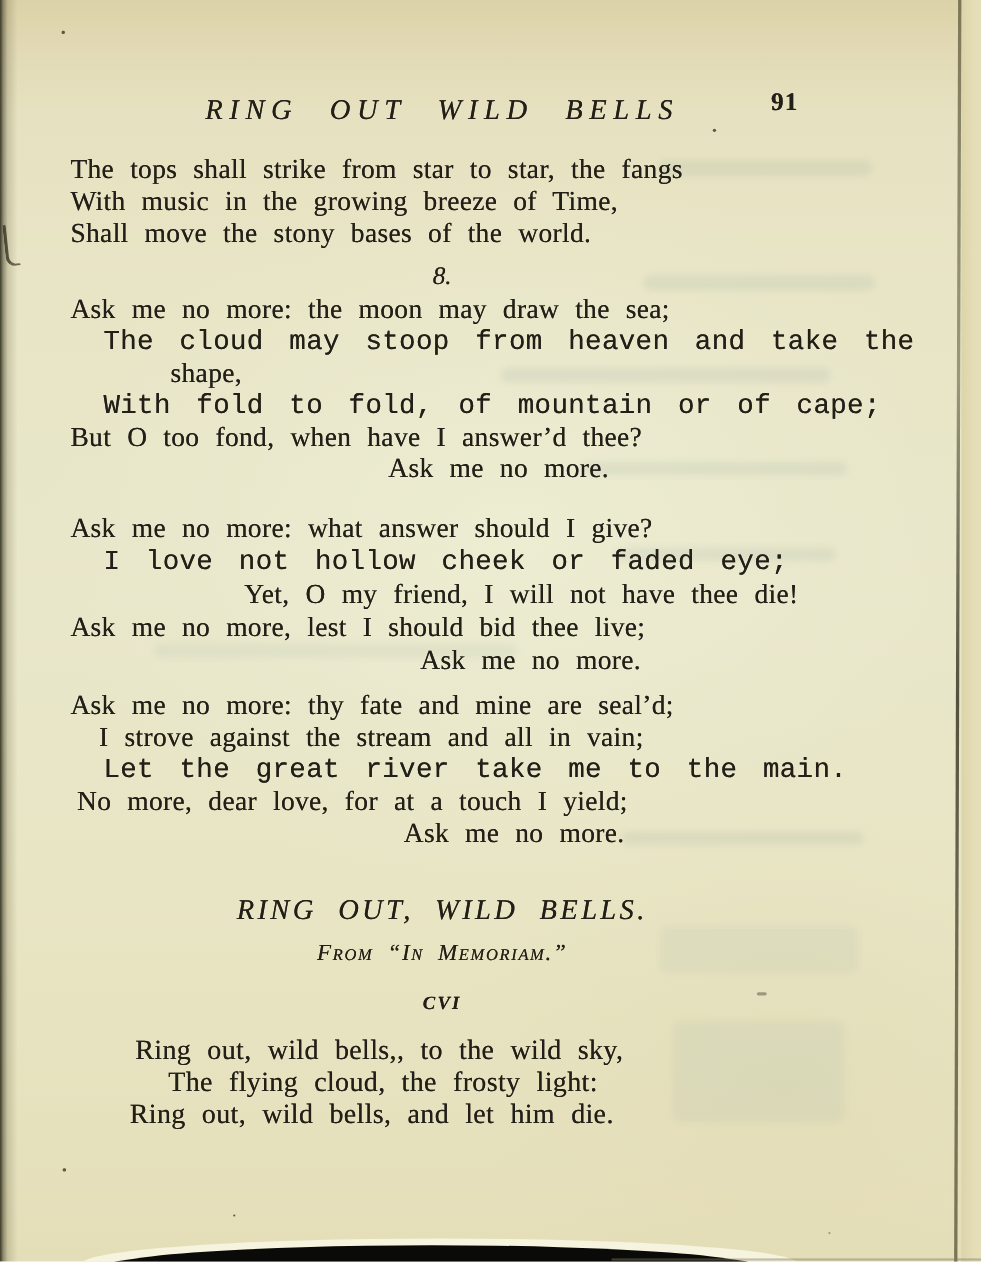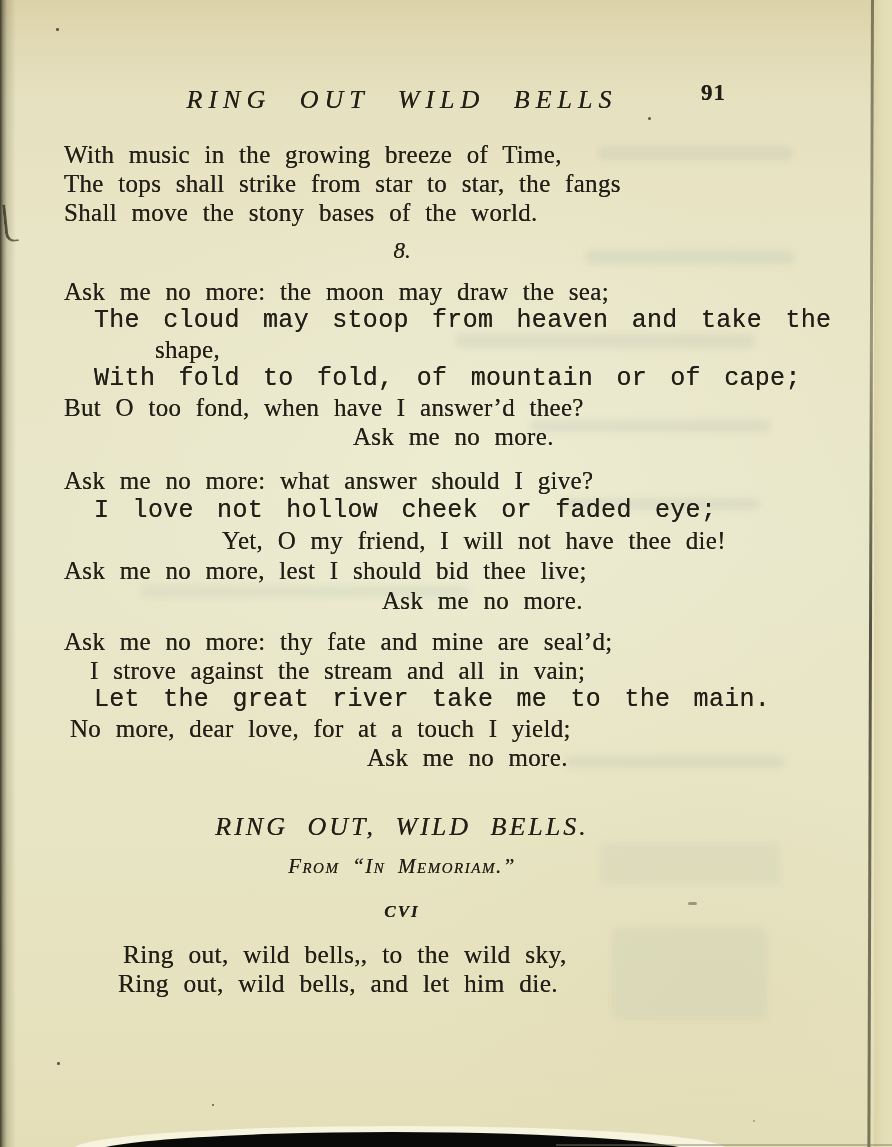--- a/index.html
+++ b/index.html
@@ -20,21 +20,21 @@
   
   .center-col { left: 57px; width: 690px; text-align: center; font-style: italic; }
 
   .running-title { top: 85px; font-size: 26px; letter-spacing: 6px; word-spacing: 16px; }
   .page-num { top: 80px; left: 701px; font-size: 23px; font-weight: bold; letter-spacing: 1px; }
 
   .stanza { position: absolute; left: 64px; width: 780px; font-size: 25px; line-height: 29px; word-spacing: 8px; letter-spacing: 0.3px; }
   .stanza .line { text-shadow: 0 0 0.5px rgba(28,24,16,0.85); white-space: nowrap; }
   .st-a { top: 140px; }
   .sec-8 { top: 238px; font-size: 23px; }
-  .st-b { top: 277px; }
+  .st-b { top: 267px; }
   .st-c { top: 466px; line-height: 30px; }
   .st-d { top: 627px; }
   .title2 { top: 812px; font-size: 26px; letter-spacing: 3px; word-spacing: 10px; }
   .subtitle { top: 854px; font-size: 21px; font-variant: small-caps; letter-spacing: 1.5px; word-spacing: 6px; }
   .cvi { top: 902px; font-size: 17px; letter-spacing: 2px; font-weight: bold; }
   .st-e { top: 940px; font-size: 25.5px; }
 
   .i1 { margin-left: 30px; font-family: Liberation Mono, monospace; }
   .i1b { margin-left: 26px; }
   .i2 { margin-left: 40px; text-align: center; }
@@ -118,22 +118,22 @@
   <div class="ghost g5"></div>
   <div class="ghost g6"></div>
   <div class="ghost g7"></div>
   <div class="ghost g8"></div>
   <div class="ghost g9"></div>
 
   <div class="txt center-col running-title">RING OUT WILD BELLS</div>
   <div class="txt page-num">91</div>
 
   <div class="stanza st-a">
+    <div class="line">The tops shall strike from star to star, the fangs</div>
     <div class="line">With music in the growing breeze of Time,</div>
-    <div class="line">The tops shall strike from star to star, the fangs</div>
     <div class="line">Shall move the stony bases of the world.</div>
   </div>
 
   <div class="txt center-col sec-8">8.</div>
 
   <div class="stanza st-b">
     <div class="line">Ask me no more: the moon may draw the sea;</div>
     <div class="line i1">The cloud may stoop from heaven and take the</div>
     <div class="line i3">shape,</div>
     <div class="line i1">With fold to fold, of mountain or of cape;</div>
@@ -156,20 +156,21 @@
     <div class="line i4">No more, dear love, for at a touch I yield;</div>
     <div class="line ref-d">Ask me no more.</div>
   </div>
 
   <div class="txt center-col title2">RING OUT, WILD BELLS.</div>
   <div class="txt center-col subtitle">From “In Memoriam.”</div>
   <div class="txt center-col cvi">CVI</div>
 
   <div class="stanza st-e">
     <div class="line e1">Ring out, wild bells,, to the wild sky,</div>
+    <div class="line e2">The flying cloud, the frosty light:</div>
     <div class="line e4">Ring out, wild bells, and let him die.</div>
   </div>
 
   <div class="speck sp1"></div>
   <div class="speck sp2"></div>
   <div class="speck sp3"></div>
   <div class="speck sp4"></div>
   <div class="speck sp5"></div>
   <div class="speck sp6"></div>
   <div class="dash"></div>

